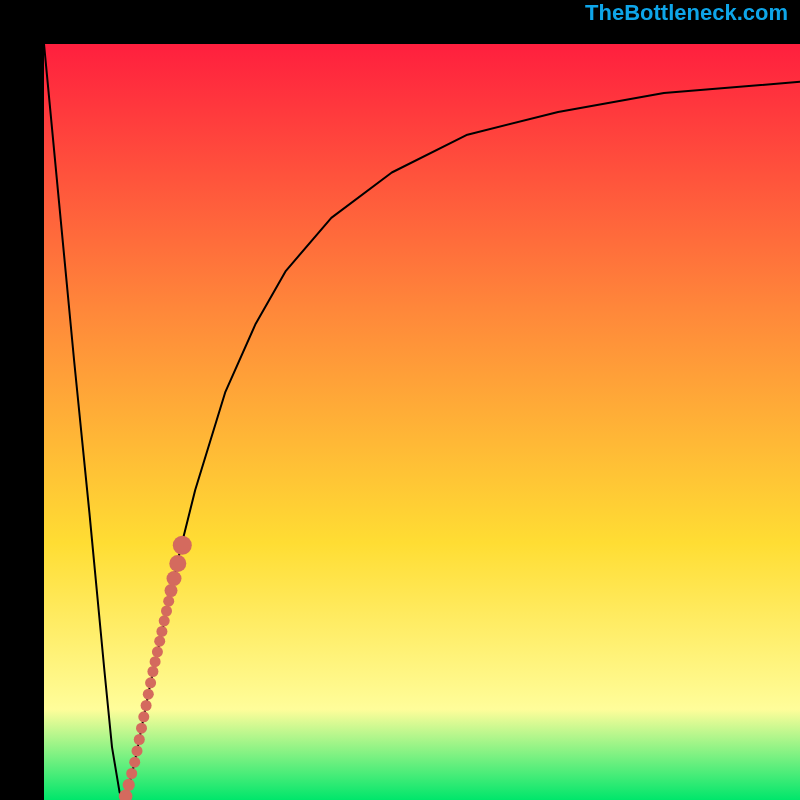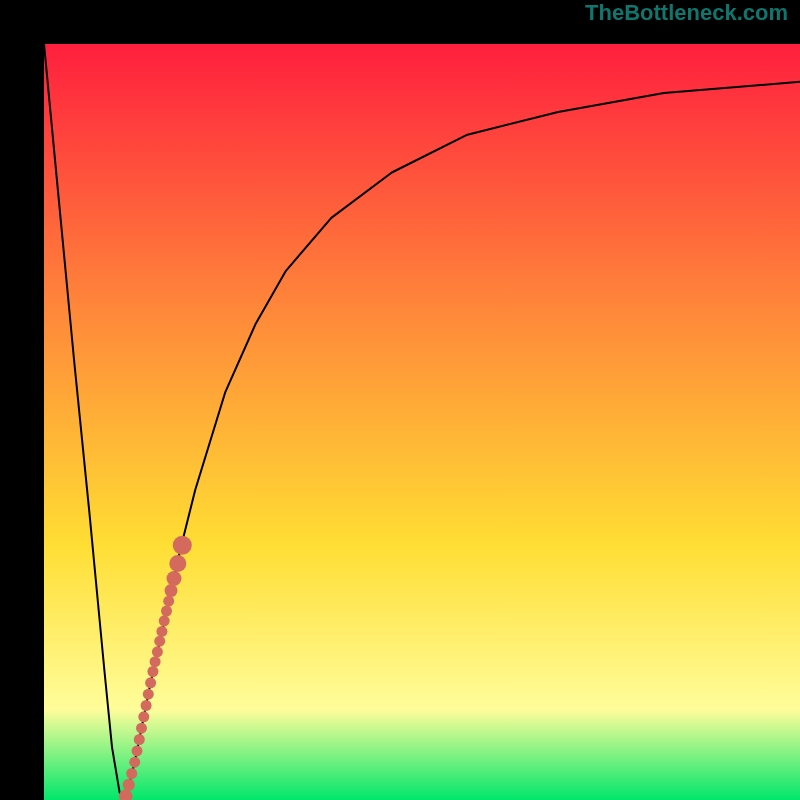--- a/index.html
+++ b/index.html
@@ -18,21 +18,21 @@
     height: 756px;
     background: #000;
   }
   .attribution {
     position: absolute;
     top: 0px;
     right: 12px;
     font-family: Arial, Helvetica, sans-serif;
     font-size: 22px;
     font-weight: 600;
-    color: #0f766e;
+    color: #0ea5e9;
     letter-spacing: 0;
   }
   svg.plot {
     position: absolute;
     left: 22px;
     top: 22px;
     width: 756px;
     height: 756px;
   }
   .curve {

